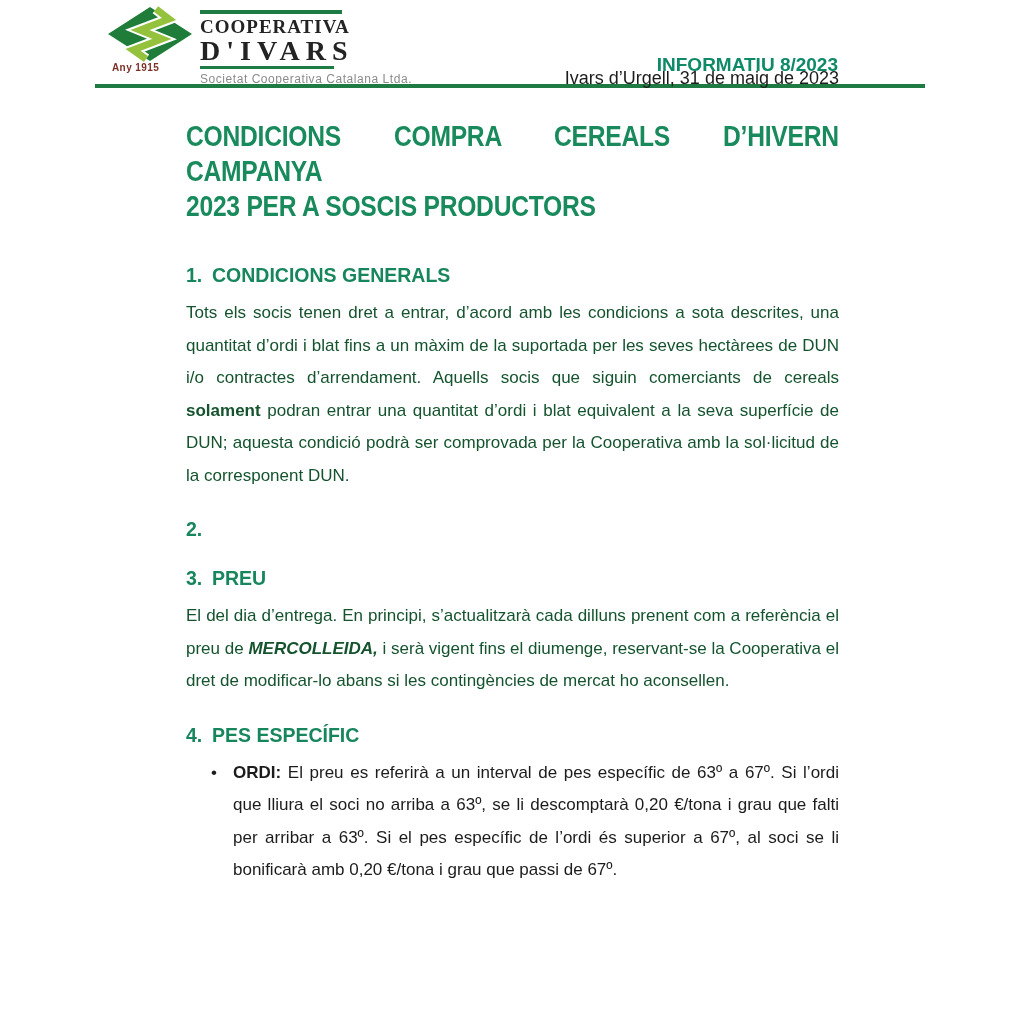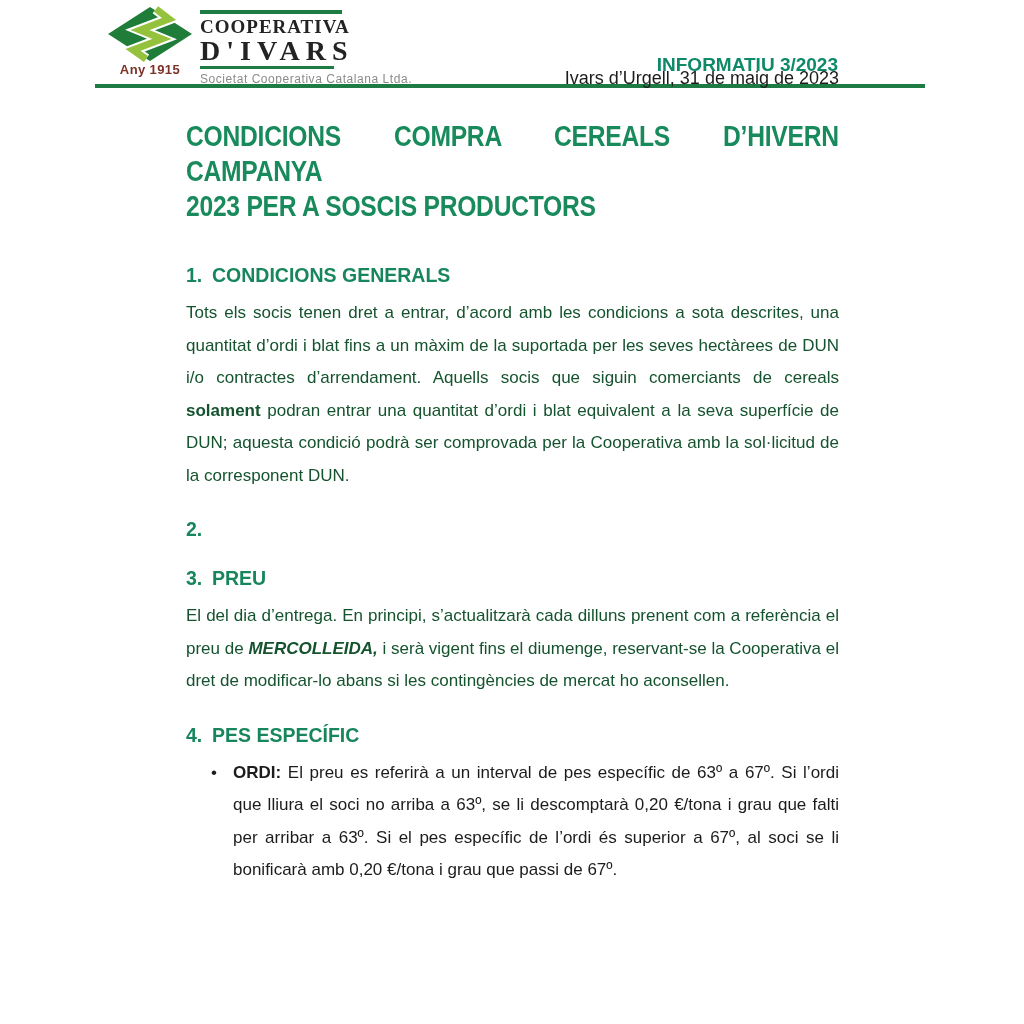--- a/index.html
+++ b/index.html
@@ -8,21 +8,21 @@
     width:1024px;height:1024px;
     background:#ffffff;
     font-family:"Liberation Sans", sans-serif;
     color:#1c1c1c;
     overflow:hidden;
   }
   
   .logo-icon{position:absolute;left:106px;top:6px;}
   .logo-year{
     position:absolute;left:112px;top:62px;width:76px;
-    text-align:center;font-size:13px;font-weight:bold;
+    text-align:left;font-size:10px;font-weight:bold;
     color:#7d3127;letter-spacing:.4px;
   }
   .wordmark{position:absolute;left:200px;top:10px;width:142px;}
   .wm-bar{height:4px;background:#1e7b44;}
   .wm-bar.bottom{height:3px;margin-top:2px;width:134px;}
   .wm-line1{
     font-family:"Liberation Serif", serif;font-weight:bold;
     font-size:19px;letter-spacing:1px;color:#232323;margin-top:2px;
     white-space:nowrap;
   }
@@ -98,21 +98,21 @@
   <div class="logo-year">Any 1915</div>
 
   <div class="wordmark">
     <div class="wm-bar"></div>
     <div class="wm-line1">COOPERATIVA</div>
     <div class="wm-line2">D'IVARS</div>
     <div class="wm-bar bottom"></div>
     <div class="wm-tagline">Societat Cooperativa Catalana Ltda.</div>
   </div>
 
-  <div class="bulletin">INFORMATIU 3/2023</div>
+  <div class="bulletin">INFORMATIU 8/2023</div>
 
   <div class="header-rule"></div>
 
   <div class="col">
 
     <div class="dateline">Ivars d’Urgell, 31 de maig de 2023</div>
 
     <h1 class="doc-title" style="margin:30px 0 8px 0;">
       <span class="t1">CONDICIONS COMPRA CEREALS D’HIVERN CAMPANYA</span>
       <span class="t2">2023 PER A SOSCIS PRODUCTORS</span>

